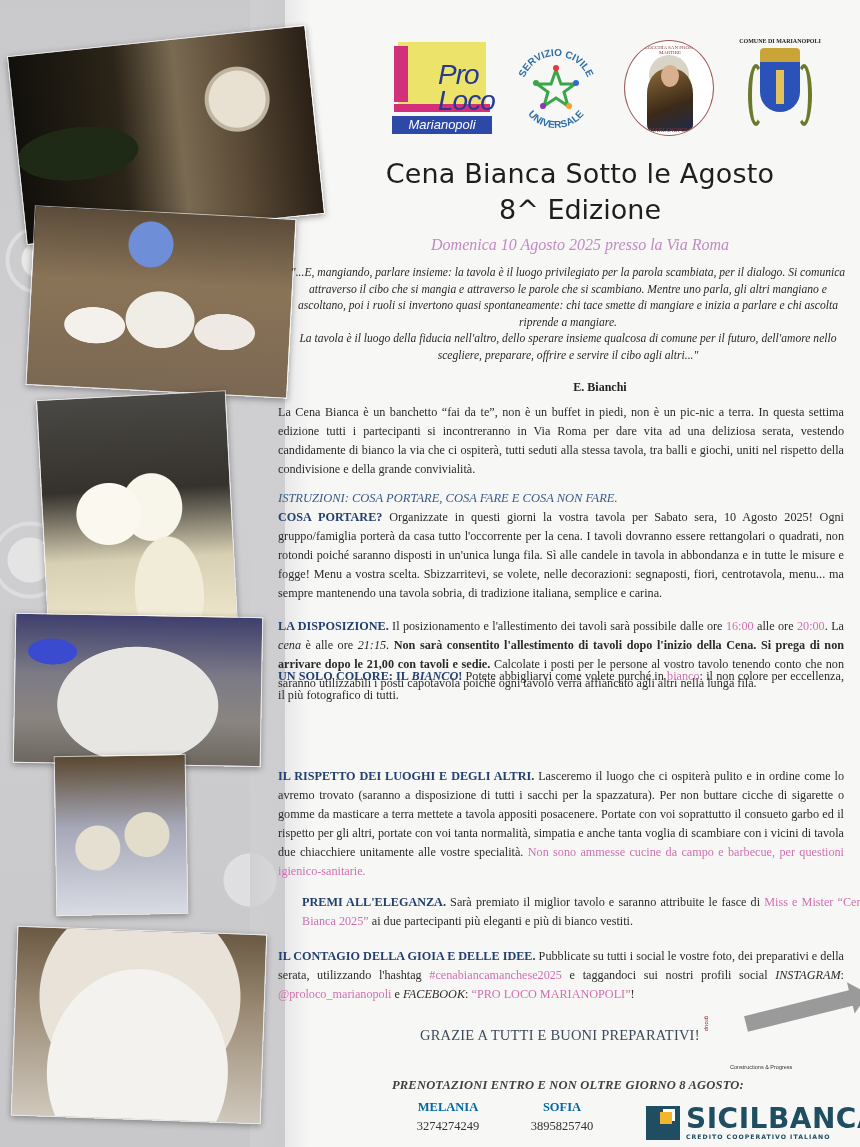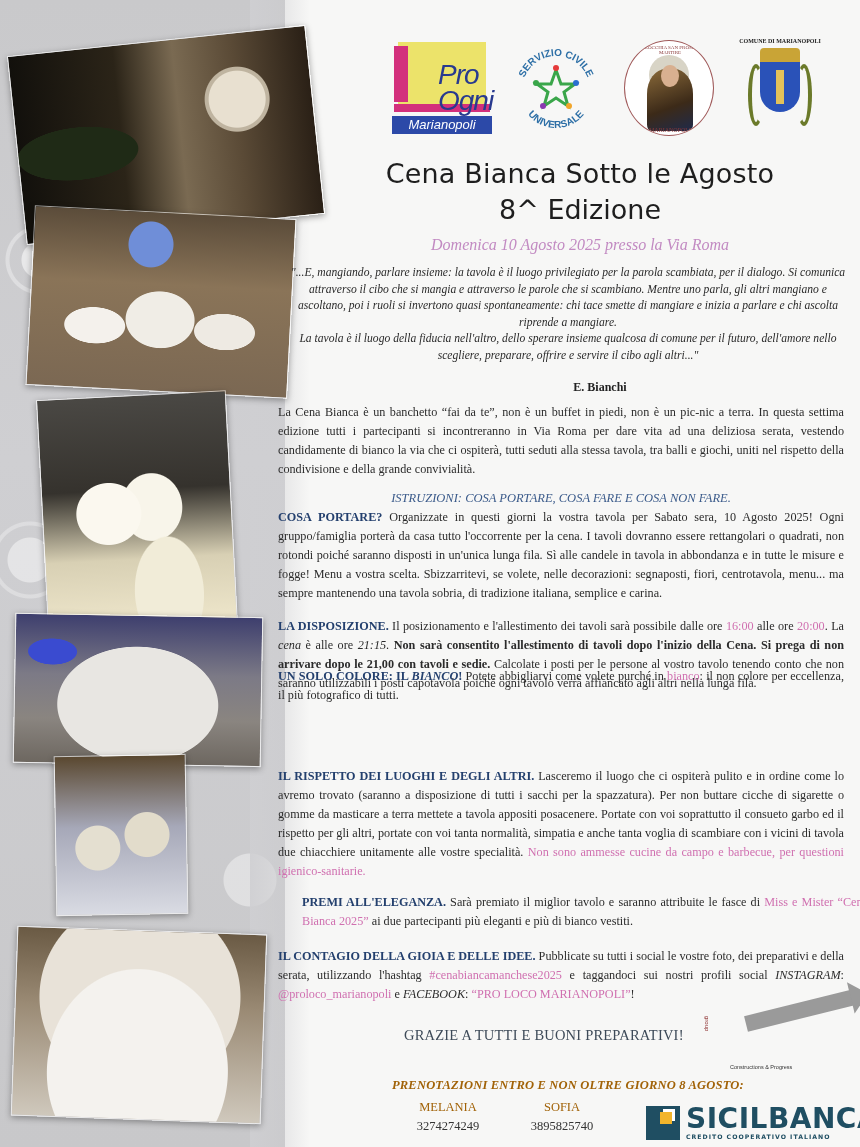--- a/index.html
+++ b/index.html
@@ -130,48 +130,48 @@
   
   .para {
     position: absolute; left: 278px; width: 566px;
     font: 12.2px/19px "Liberation Serif", serif; color: #2b2b2b; text-align: justify;
   }
   .h { font-weight: bold; color: #24406e; }
   .pink { color: #d070b0; }
   .it { font-style: italic; }
   .b { font-weight: bold; }
   .instr-title {
-    position: absolute; left: 278px; top: 491px; width: 566px; text-align: center;
+    position: absolute; left: 278px; top: 491px; width: 566px; text-align: left;
     font: italic 12.5px "Liberation Serif", serif; color: #3a5a8a;
   }
   .p-intro { top: 403px; }
   .p-cosa { top: 508px; }
   .p-disp { top: 617px; }
   .p-colore { top: 667px; }
   .p-rispetto { top: 767px; }
   .p-premi { top: 893px; margin-left: 24px; }
   .p-contagio { top: 947px; }
 
   .grazie {
-    position: absolute; left: 404px; top: 1027px;
+    position: absolute; left: 420px; top: 1027px;
     font: 14.5px "Liberation Serif", serif; color: #3d4a58; letter-spacing: 0.2px;
   }
   .luican { position: absolute; left: 706px; top: 1010px; width: 155px; height: 68px; }
   .luican .arrow { position: absolute; left: 40px; top: 6px; width: 110px; height: 16px; background: #9a9a9a; transform: rotate(-14deg); transform-origin: left center; }
   .luican .arrow::after { content: ""; position: absolute; right: -16px; top: -8px; border-left: 18px solid #9a9a9a; border-top: 16px solid transparent; border-bottom: 16px solid transparent; }
   .luican .name { position: absolute; left: 2px; top: 8px; font: 36px "DejaVu Sans", sans-serif; color: #111; letter-spacing: -1px; }
   .luican .sub { position: absolute; left: 24px; top: 54px; font: 5.5px "Liberation Sans", sans-serif; color: #333; }
   .luican .group { position: absolute; left: 4px; top: 6px; font: 6px "Liberation Sans", sans-serif; color: #8a2a2a; transform: rotate(90deg); transform-origin: left top; }
 
   .prenot {
     position: absolute; left: 392px; top: 1078px;
-    font: italic bold 12.5px "Liberation Serif", serif; color: #a16207; letter-spacing: 0.2px;
+    font: italic bold 12.5px "Liberation Serif", serif; color: #404040; letter-spacing: 0.2px;
   }
   .contact { position: absolute; top: 1098px; text-align: center; font: 12.5px/19px "Liberation Serif", serif; color: #333; }
-  .contact .n { font-weight: normal; color: #a16207; }
+  .contact .n { font-weight: bold; color: #0369a1; }
   .c1 { left: 408px; width: 80px; }
   .c2 { left: 522px; width: 80px; }
 
   .sicil { position: absolute; left: 646px; top: 1104px; width: 200px; height: 40px; }
   .sicil .mark { position: absolute; left: 0; top: 2px; width: 34px; height: 34px; background: #1f4e62; }
   .sicil .mark::after { content: ""; position: absolute; left: 14px; top: 6px; width: 12px; height: 12px; background: #f2b52c; box-shadow: 3px -3px 0 #fff; }
   .sicil .word { position: absolute; left: 40px; top: -2px; font: bold 28px "DejaVu Sans", sans-serif; color: #1f4e62; letter-spacing: 0.5px; }
   .sicil .tag { position: absolute; left: 40px; top: 29px; font: bold 6.2px "DejaVu Sans", sans-serif; color: #1f4e62; letter-spacing: 1px; }
 </style>
 </head>
@@ -197,21 +197,21 @@
   </div>
 <div class="photo p6">
     <div class="scene"></div>
   </div>
 
 <div class="logos">
   <div class="logo logo-proloco">
     <div class="bg"></div>
       <div class="tower"></div>
       <div class="stripe"></div>
-    <div class="pl"><span>Pro</span><br><span>Ogni</span></div>
+    <div class="pl"><span>Pro</span><br><span>Loco</span></div>
     <div class="bar">Marianopoli</div>
   </div>
   <div class="logo logo-scu">
     <svg viewBox="0 0 96 96">
       <defs>
         <path id="arcTop" d="M14,50 A34,34 0 0 1 82,50"></path>
         <path id="arcBot" d="M12,52 A36,36 0 0 0 84,52"></path>
       </defs>
       <text font-family="Liberation Sans, sans-serif" font-size="10" font-weight="bold" fill="#2d6fa6"><textPath href="#arcTop" startOffset="50%" text-anchor="middle">SERVIZIO CIVILE</textPath></text>
       <text font-family="Liberation Sans, sans-serif" font-size="10" font-weight="bold" fill="#2d6fa6"><textPath href="#arcBot" startOffset="50%" text-anchor="middle">UNIVERSALE</textPath></text>

